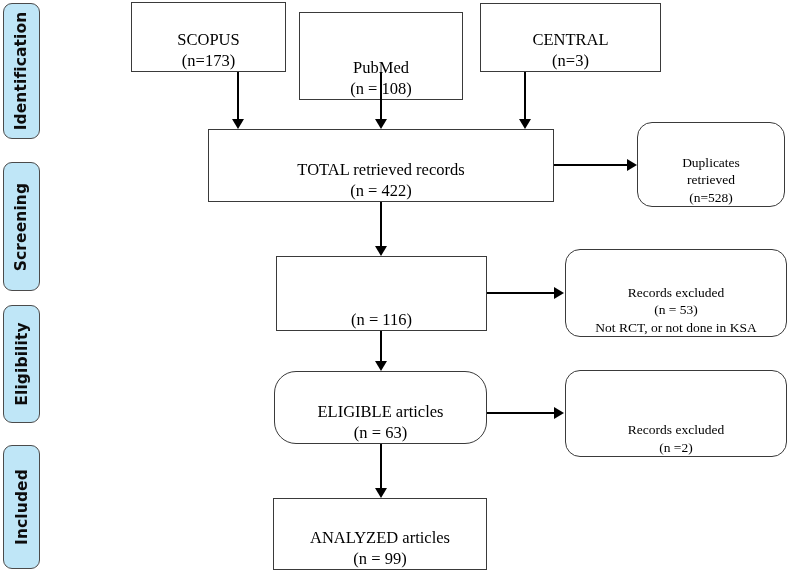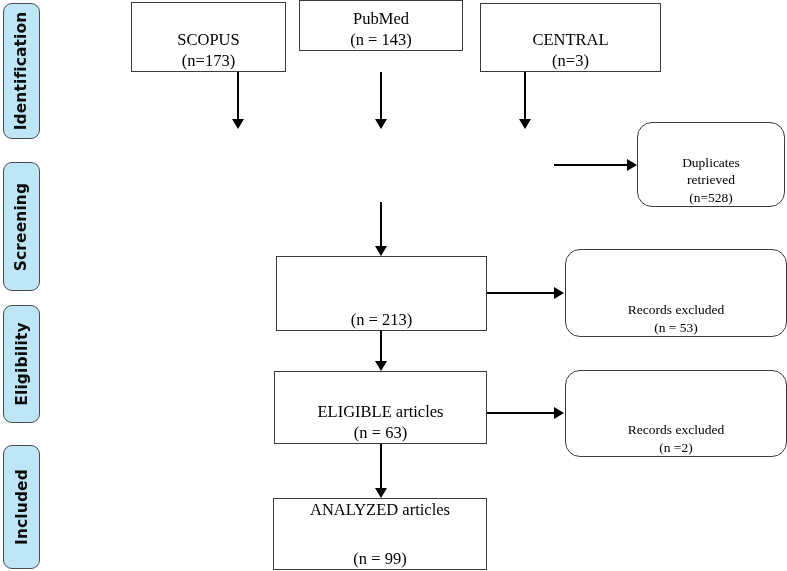--- a/index.html
+++ b/index.html
@@ -100,81 +100,86 @@
 
   <div class="stage" style="left:3px; top:445px; width:37px; height:124px;">
     <span class="stage-label">Included</span>
   </div>
 
   <div class="fbox big" style="left:131px; top:2px; width:155px; height:70px;">
     <span class="ln">SCOPUS</span>
     <span class="ln">(n=173)</span>
   </div>
 
-  <div class="fbox big" style="left:299px; top:0; width:164px; height:51px;">
+  <div class="fbox big" style="left:299px; top:12px; width:164px; height:88px;">
     <span class="ln">PubMed</span>
-    <span class="ln">(n = 143)</span>
+    <span class="ln">(n = 108)</span>
   </div>
 
   <div class="fbox big" style="left:480px; top:3px; width:181px; height:69px;">
     <span class="ln">CENTRAL</span>
     <span class="ln">(n=3)</span>
   </div>
 
   <div class="vline" style="left:237px; top:72px;  height:47px;"></div>
   <div class="arrow-down" style="left:232px; top:119px;"></div>
 
   <div class="vline" style="left:380px; top:72px;  height:47px;"></div>
   <div class="arrow-down" style="left:375px; top:119px;"></div>
 
   <div class="vline" style="left:524px; top:72px;  height:47px;"></div>
   <div class="arrow-down" style="left:519px; top:119px;"></div>
 
+  <div class="fbox big" style="left:208px; top:129px; width:346px; height:73px;">
+    <span class="ln">TOTAL retrieved records</span>
+    <span class="ln">(n = 422)</span>
+  </div>
 
   <div class="hline" style="left:554px; top:164px; width:74px;"></div>
   <div class="arrow-right" style="left:627px; top:159px;"></div>
 
   <div class="fbox small" style="left:637px; top:122px; width:148px; height:85px;">
     <span class="ln">Duplicates</span>
     <span class="ln">retrieved</span>
     <span class="ln">(n=528)</span>
   </div>
 
   <div class="vline" style="left:380px; top:202px; height:44px;"></div>
   <div class="arrow-down" style="left:375px; top:246px;"></div>
 
   <div class="fbox big" style="left:276px; top:256px; width:211px; height:75px;">
-    <span class="ln">(n = 213)</span>
+    <span class="ln">(n = 116)</span>
   </div>
 
   <div class="hline" style="left:487px; top:292px; width:68px;"></div>
   <div class="arrow-right" style="left:554px; top:287px;"></div>
 
   <div class="fbox small" style="left:565px; top:249px; width:222px; height:88px;">
     <span class="ln">Records excluded</span>
     <span class="ln">(n = 53)</span>
+    <span class="ln">Not RCT, or not done in KSA</span>
   </div>
 
   <div class="vline" style="left:380px; top:331px; height:30px;"></div>
   <div class="arrow-down" style="left:375px; top:361px;"></div>
 
-  <div class="fbox big" style="left:274px; top:371px; width:213px; height:73px;">
+  <div class="fbox big" style="left:274px; top:371px; width:213px; height:73px;border-radius:22px;">
     <span class="ln">ELIGIBLE articles</span>
     <span class="ln">(n = 63)</span>
   </div>
 
   <div class="hline" style="left:487px; top:412px; width:68px;"></div>
   <div class="arrow-right" style="left:554px; top:407px;"></div>
 
   <div class="fbox small" style="left:565px; top:370px; width:222px; height:87px;">
     <span class="ln">Records excluded</span>
     <span class="ln">(n =2)</span>
   </div>
 
   <div class="vline" style="left:380px; top:444px; height:44px;"></div>
   <div class="arrow-down" style="left:375px; top:488px;"></div>
 
-  <div class="fbox big" style="left:273px; top:498px; width:214px; height:72px;gap:28px;">
+  <div class="fbox big" style="left:273px; top:498px; width:214px; height:72px;">
     <span class="ln">ANALYZED articles</span>
     <span class="ln">(n = 99)</span>
   </div>
 
 </div>
 
 </body></html>

